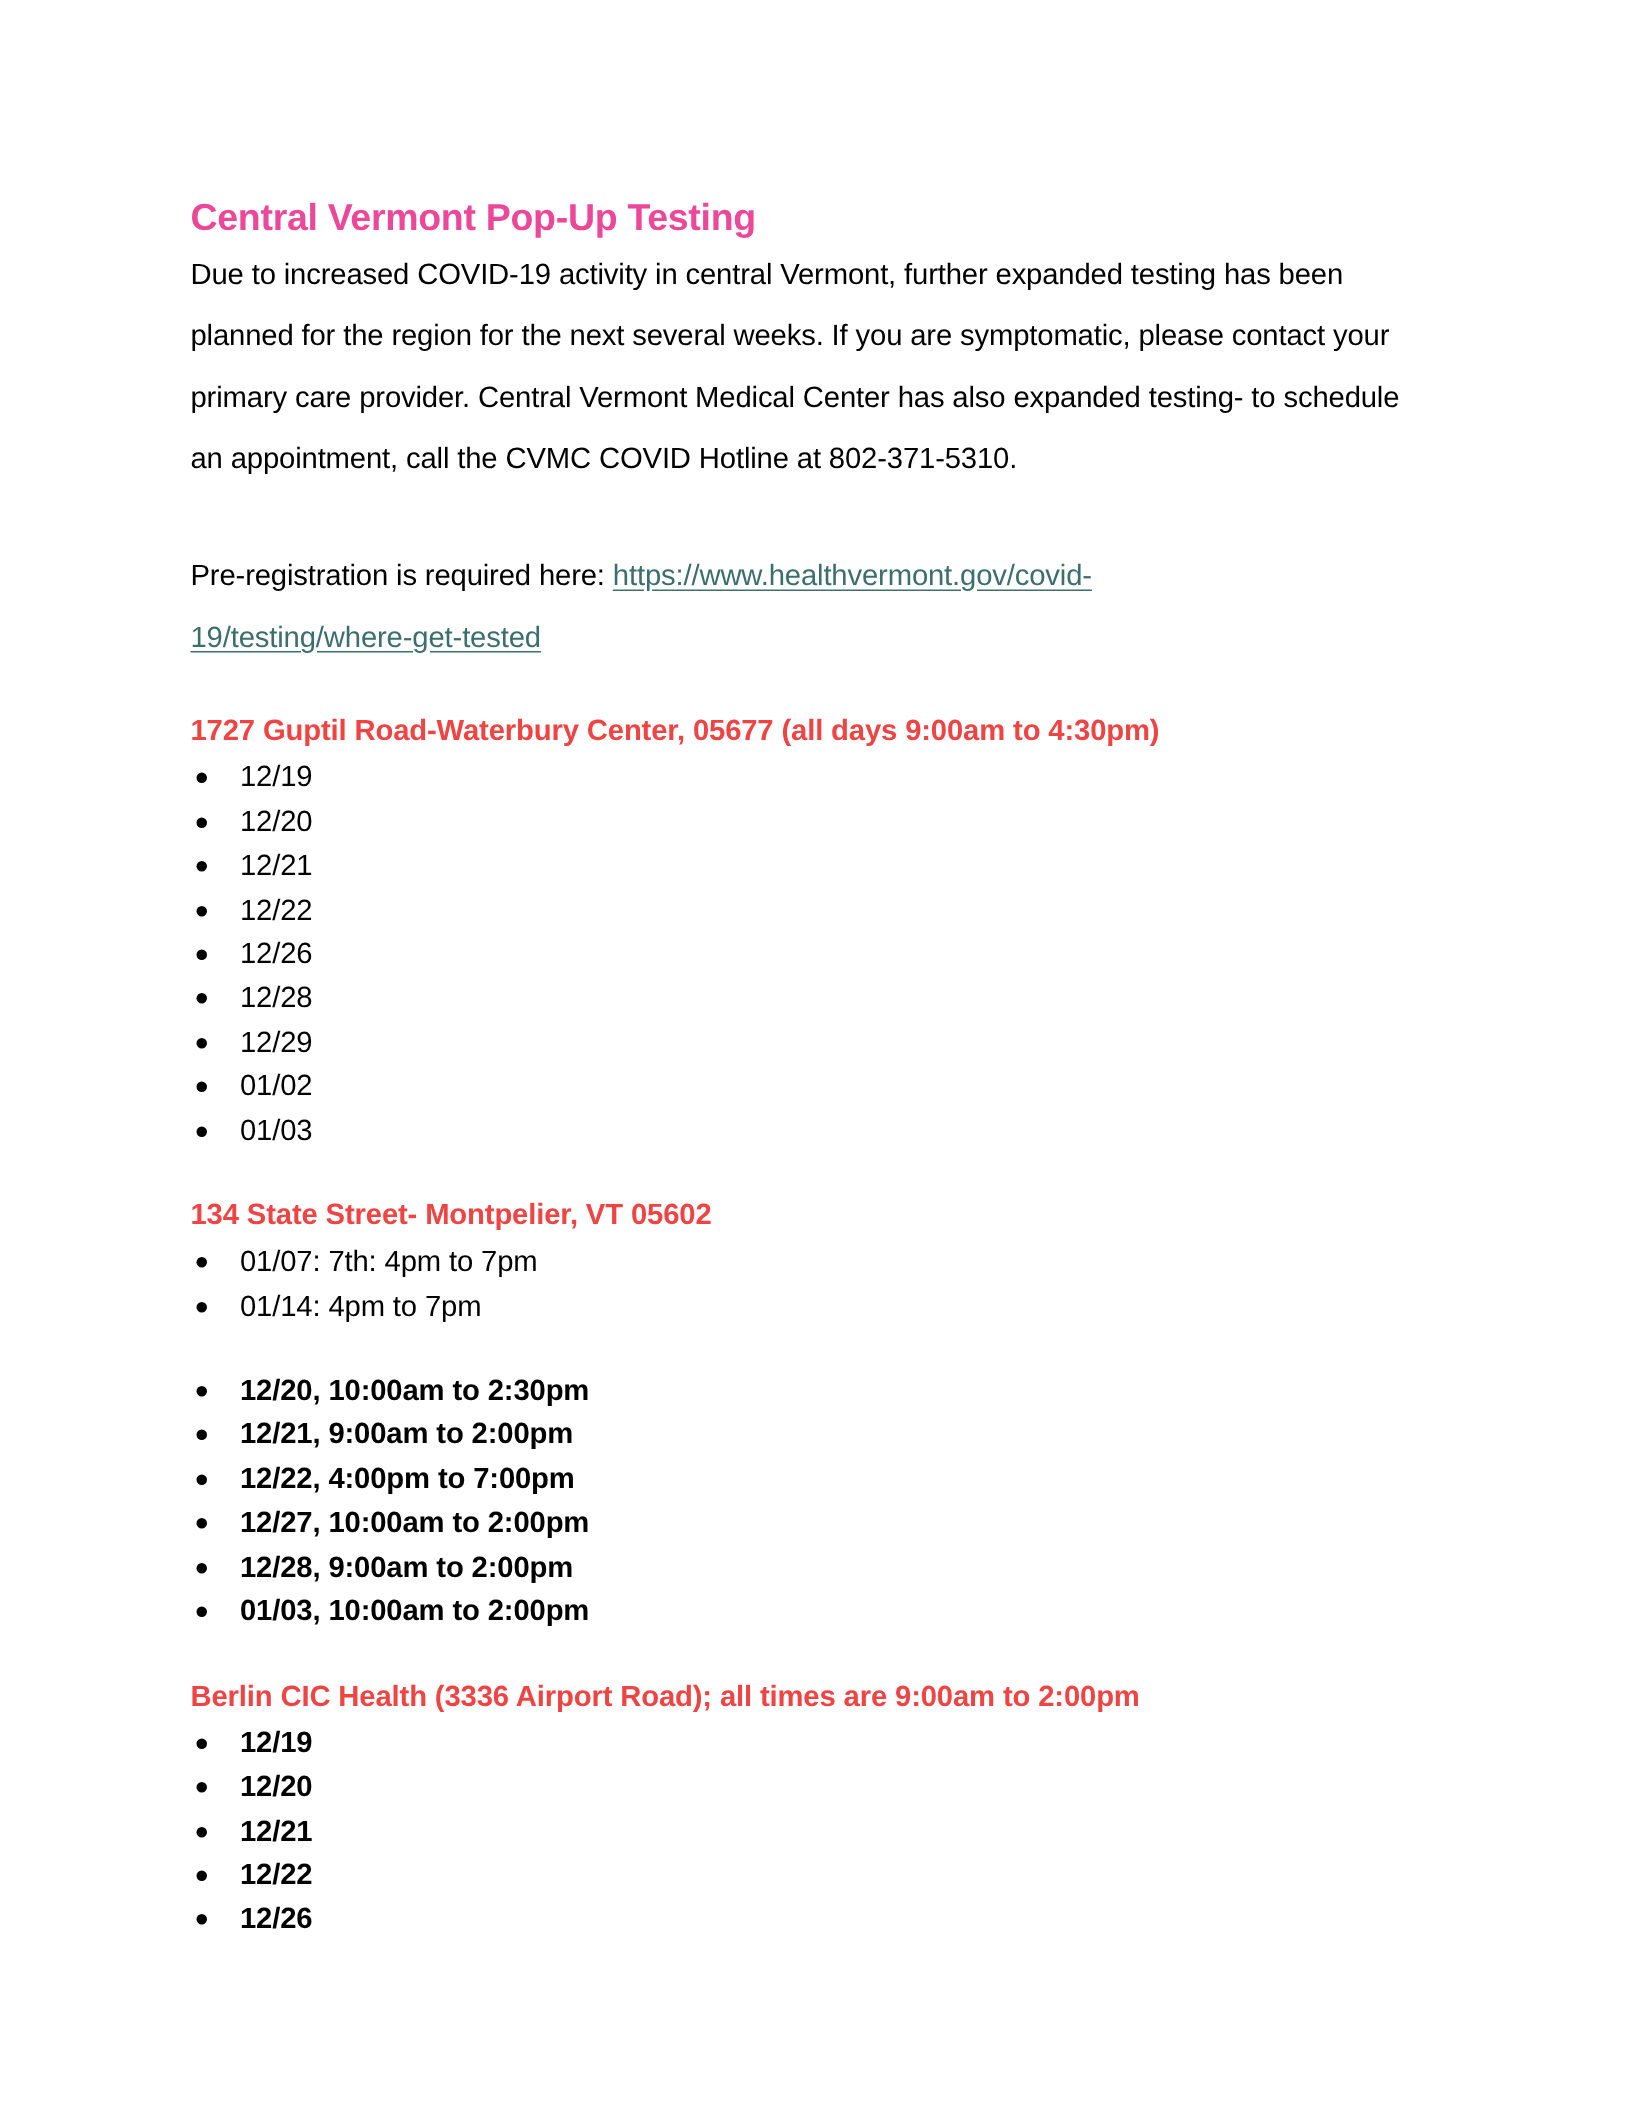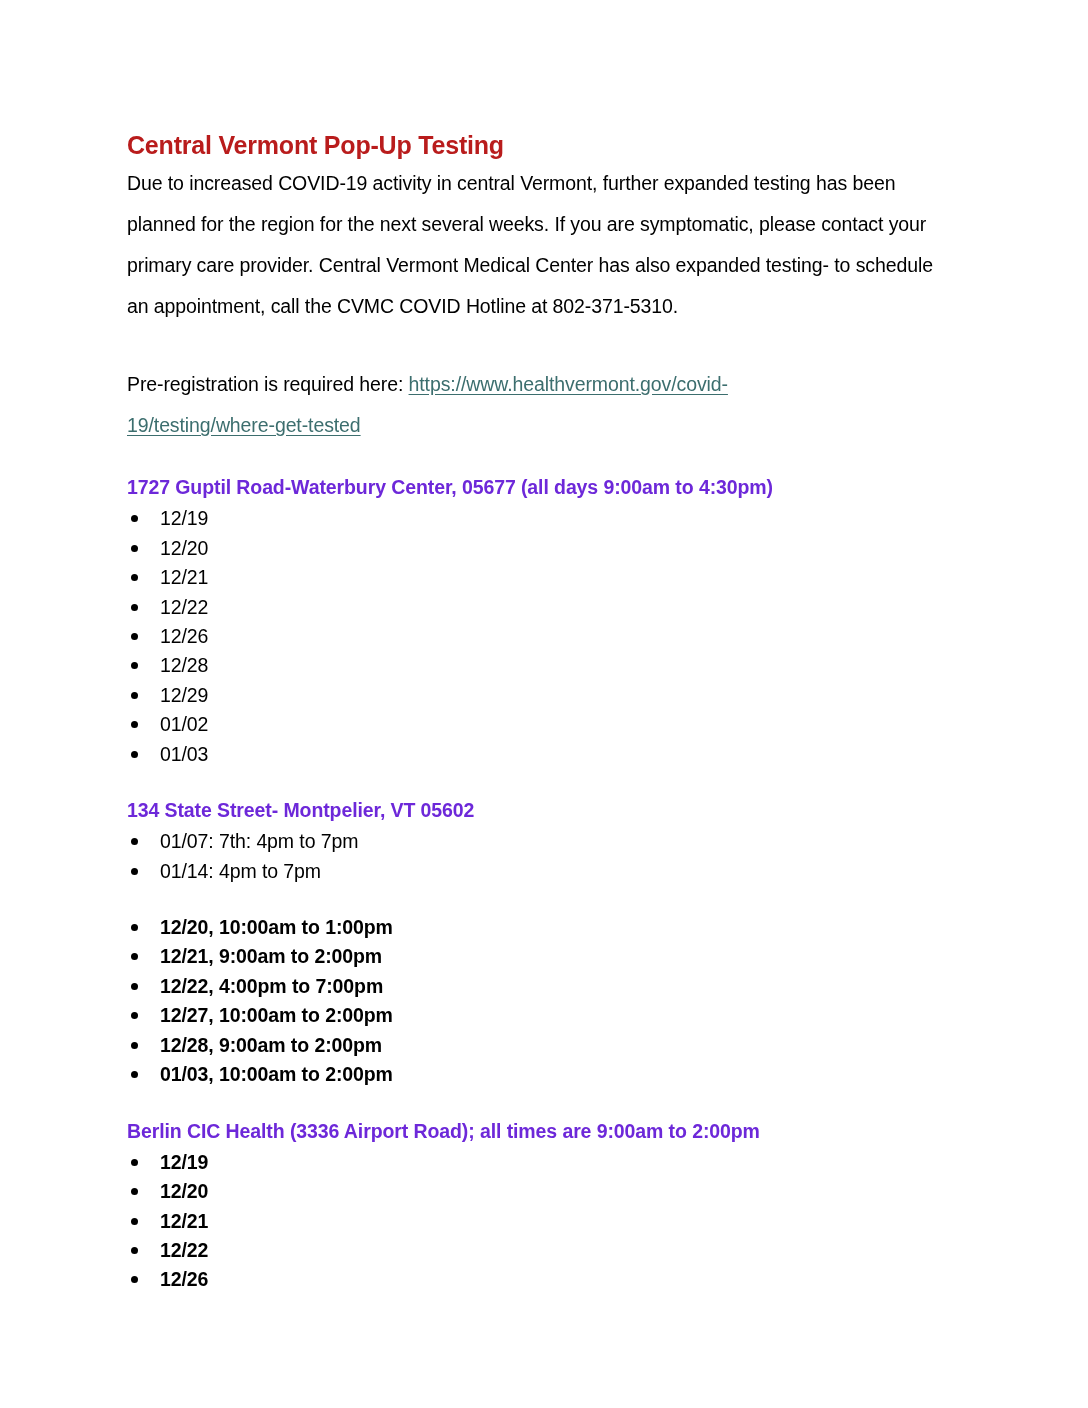--- a/index.html
+++ b/index.html
@@ -16,21 +16,21 @@
     position: absolute;
     left: 127px;
     top: 131px;
     width: 820px;
   }
   h1.doc-title {
     margin: 0 0 3px 0;
     font-size: 25px;
     line-height: 29px;
     font-weight: bold;
-    color: #b91c1c;
+    color: #ec4899;
     letter-spacing: -0.2px;
   }
   p {
     margin: 0;
     font-size: 19.5px;
     line-height: 41px;
     letter-spacing: -0.1px;
   }
   .prereg {
     margin-top: 37px;
@@ -42,21 +42,21 @@
     cursor: pointer;
   }
   .section {
     margin-top: 27px;
   }
   h2.section-heading {
     margin: 0;
     font-size: 19.5px;
     line-height: 29.3px;
     font-weight: bold;
-    color: #6d28d9;
+    color: #ef4444;
     letter-spacing: -0.1px;
   }
   ul.dates {
     list-style: none;
     margin: 2px 0 0 0;
     padding: 0;
   }
   ul.dates li {
     position: relative;
     padding-left: 33px;
@@ -107,21 +107,21 @@
   <div class="section">
     <h2 class="section-heading">134 State Street- Montpelier, VT 05602</h2>
     <ul class="dates">
       <li>01/07: 7th: 4pm to 7pm</li>
       <li>01/14: 4pm to 7pm</li>
     </ul>
   </div>
 
   <div class="section">
     <ul class="dates bold-items">
-      <li>12/20, 10:00am to 1:00pm</li>
+      <li>12/20, 10:00am to 2:30pm</li>
       <li>12/21, 9:00am to 2:00pm</li>
       <li>12/22, 4:00pm to 7:00pm</li>
       <li>12/27, 10:00am to 2:00pm</li>
       <li>12/28, 9:00am to 2:00pm</li>
       <li>01/03, 10:00am to 2:00pm</li>
     </ul>
   </div>
 
   <div class="section">
     <h2 class="section-heading">Berlin CIC Health (3336 Airport Road); all times are 9:00am to 2:00pm</h2>

